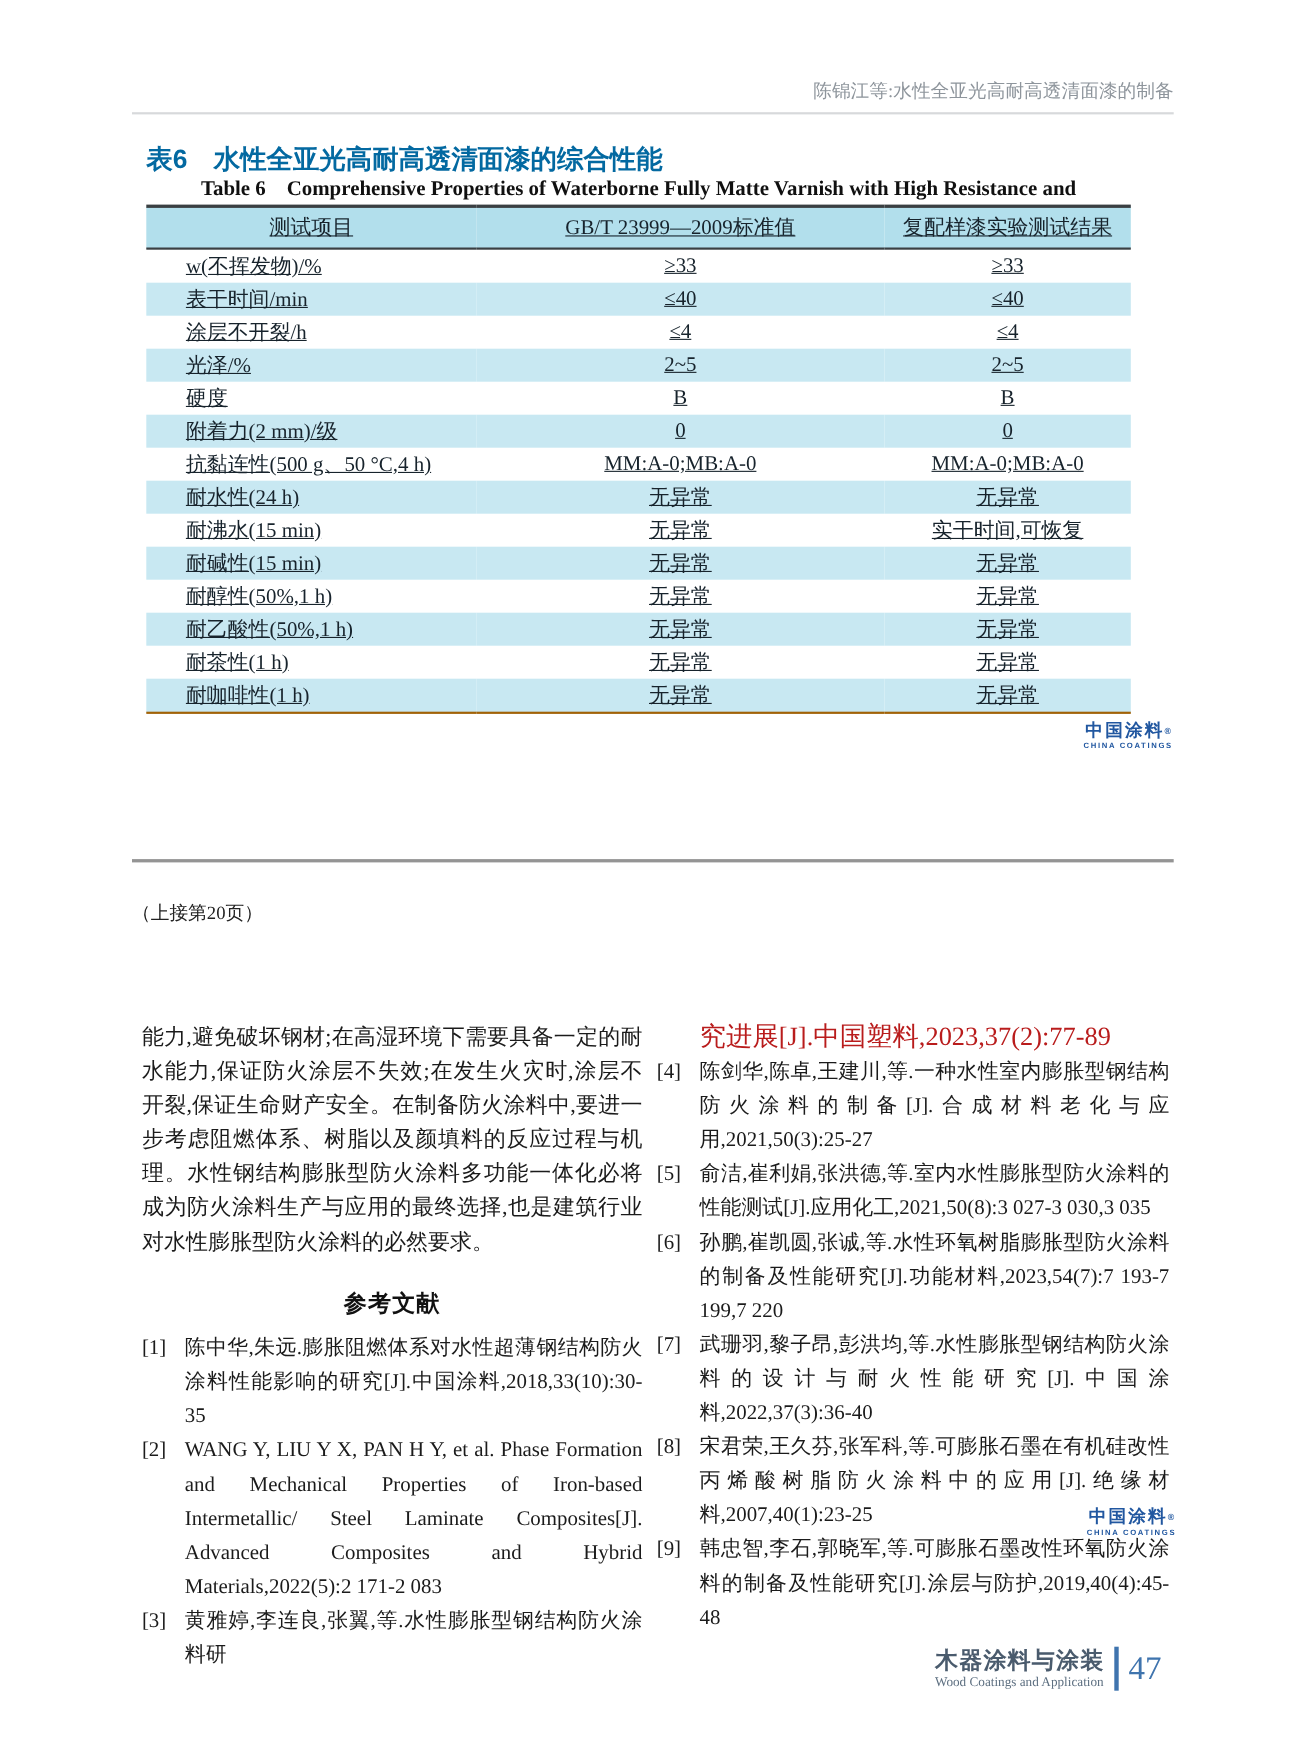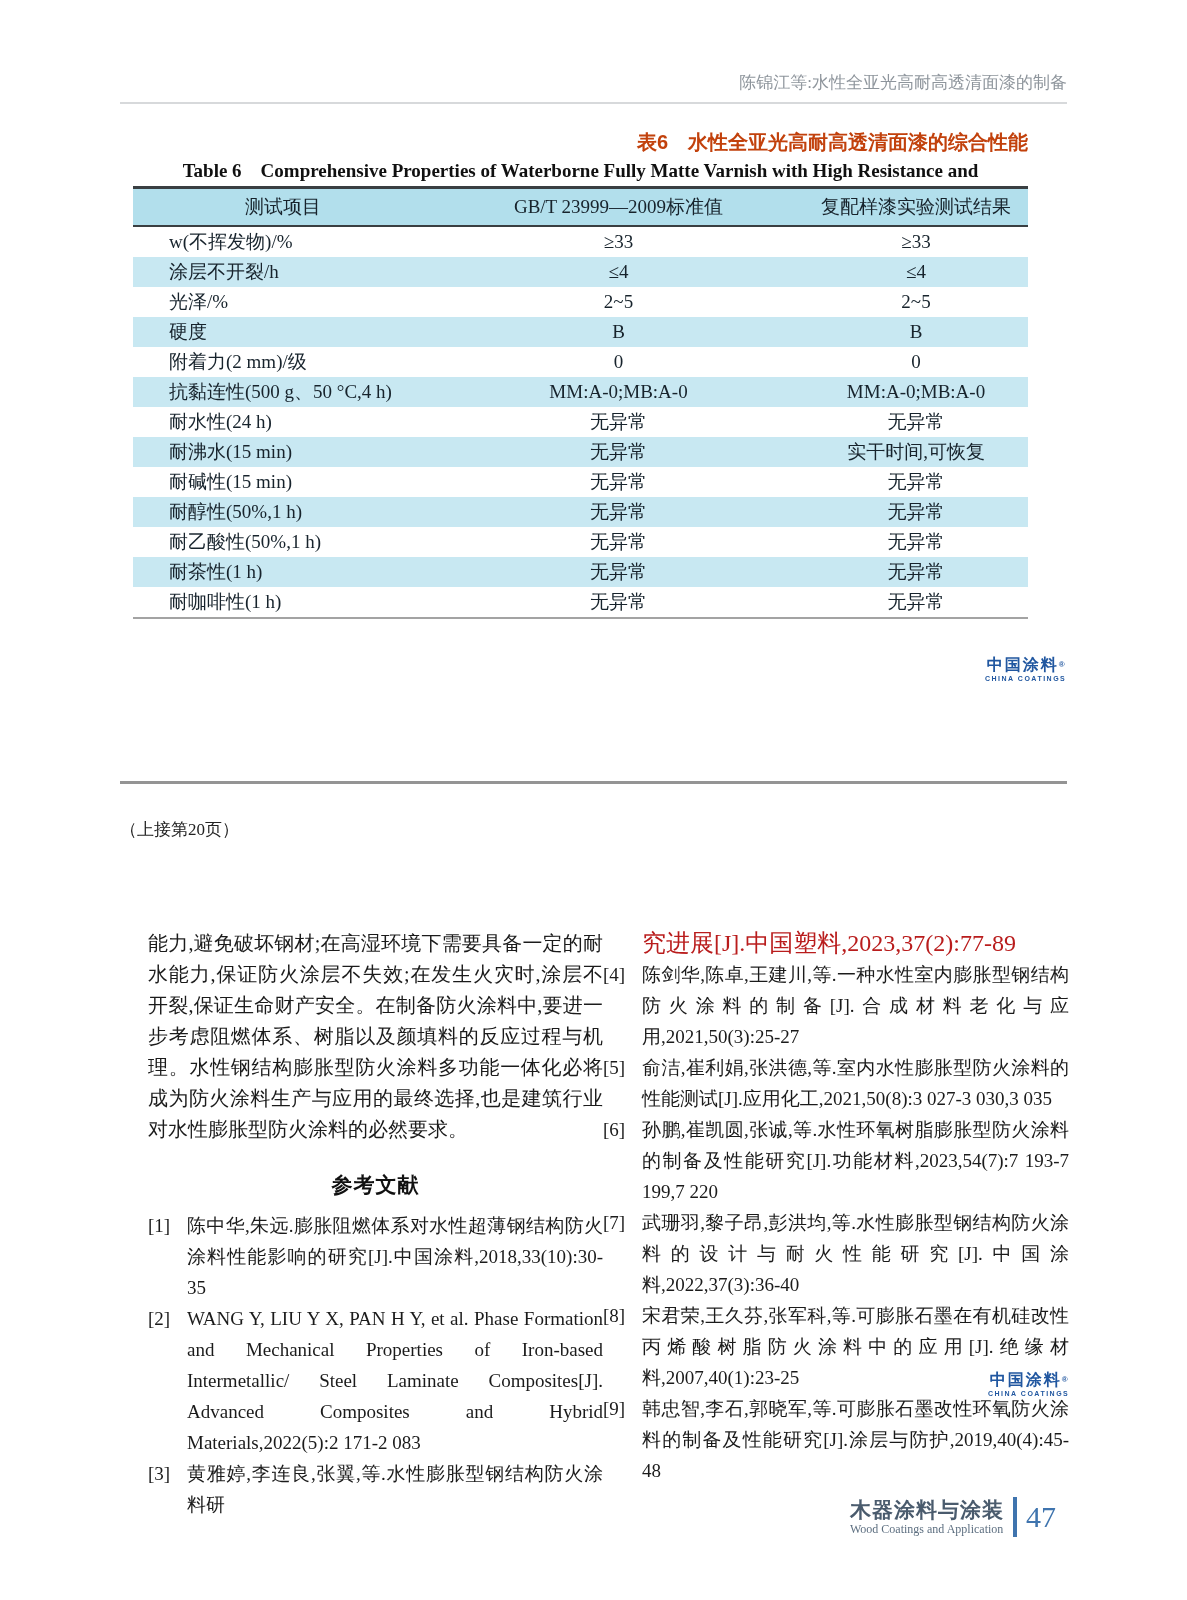--- a/index.html
+++ b/index.html
@@ -19,36 +19,36 @@
     text-align:right;
     font-size:17px; line-height:22px;
     color:#8e959c;
     padding-bottom:8px;
     border-bottom:2px solid #d7d9db;
   }
 
   
   .caption-cn {
     position:absolute; left:133px; top:129px; width:895px;
-    text-align:right; font-family:"Liberation Sans", sans-serif;
-    font-weight:bold; font-size:20px; color:#c2410c;
+    text-align:left; font-family:"Liberation Sans", sans-serif;
+    font-weight:bold; font-size:24px; color:#0369a1;
   }
   .caption-en {
     position:absolute; left:133px; top:158px; width:895px;
     text-align:center; font-family:"Liberation Serif", serif;
     font-weight:bold; font-size:19px; color:#101010;
   }
 
   
   .tbl-wrap { position:absolute; left:133px; top:186px; width:895px; }
   table.props {
     width:895px; border-collapse:collapse; table-layout:fixed;
     border-top:3px solid #3a3f42;
-    border-bottom:2px solid #a3a3a3;
-    font-size:19px; color:#17232c;
+    border-bottom:2px solid #a16207;
+    font-size:19px; color:#17232c;text-decoration:underline;
   }
   table.props col.c1 { width:300px; }
   table.props col.c2 { width:371px; }
   table.props col.c3 { width:224px; }
   table.props th {
     background:#b2dfec; font-weight:normal; height:34px;
     text-align:center; border-bottom:2px solid #3a3f42;
     font-size:19px;
   }
   table.props td { height:28px; text-align:center; }
@@ -63,21 +63,21 @@
   .logo-mark { font-size:8px; vertical-align:top; letter-spacing:0; }
   .logo-en { font-weight:bold; font-size:7px; letter-spacing:1.5px; line-height:10px; white-space:nowrap; }
 
   
   .divider { position:absolute; left:120px; top:781px; width:947px; height:3px; background:#949494; }
 
   
   .cont-note { position:absolute; left:120px; top:818px; font-size:17px; color:#222; }
 
   
-  .columns { position:absolute; left:148px; top:928px; width:934px; display:flex; }
+  .columns { position:absolute; left:129px; top:928px; width:934px; display:flex; gap:13px; }
   .col-left { width:455px; }
   .col-right { width:466px; }
 
   .body-par {
     margin:0; font-size:20px; line-height:31px;
     text-align:justify; color:#1b1b1b;
   }
   .ref-heading {
     margin:26px 0 11px 0; text-align:center;
     font-weight:bold; font-size:21px; color:#111;
@@ -129,20 +129,25 @@
           <th>测试项目</th>
           <th>GB/T 23999—2009标准值</th>
           <th>复配样漆实验测试结果</th>
         </tr>
       </thead>
       <tbody>
         <tr>
             <td class="c1">w(不挥发物)/%</td>
             <td>≥33</td>
             <td>≥33</td>
+          </tr>
+        <tr>
+            <td class="c1">表干时间/min</td>
+            <td>≤40</td>
+            <td>≤40</td>
           </tr>
         <tr>
             <td class="c1">涂层不开裂/h</td>
             <td>≤4</td>
             <td>≤4</td>
           </tr>
         <tr>
             <td class="c1">光泽/%</td>
             <td>2~5</td>
             <td>2~5</td>

